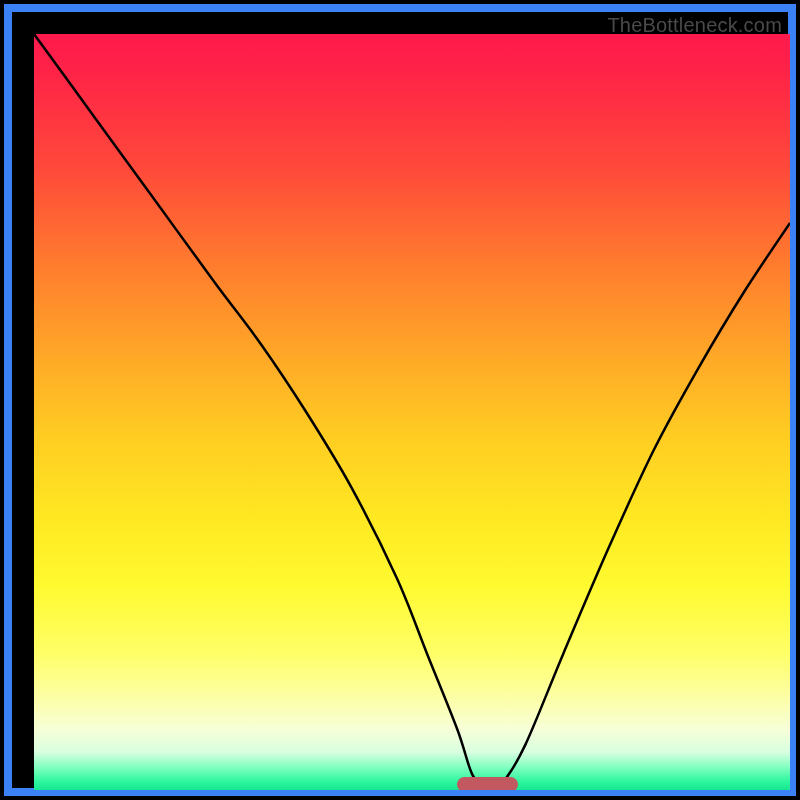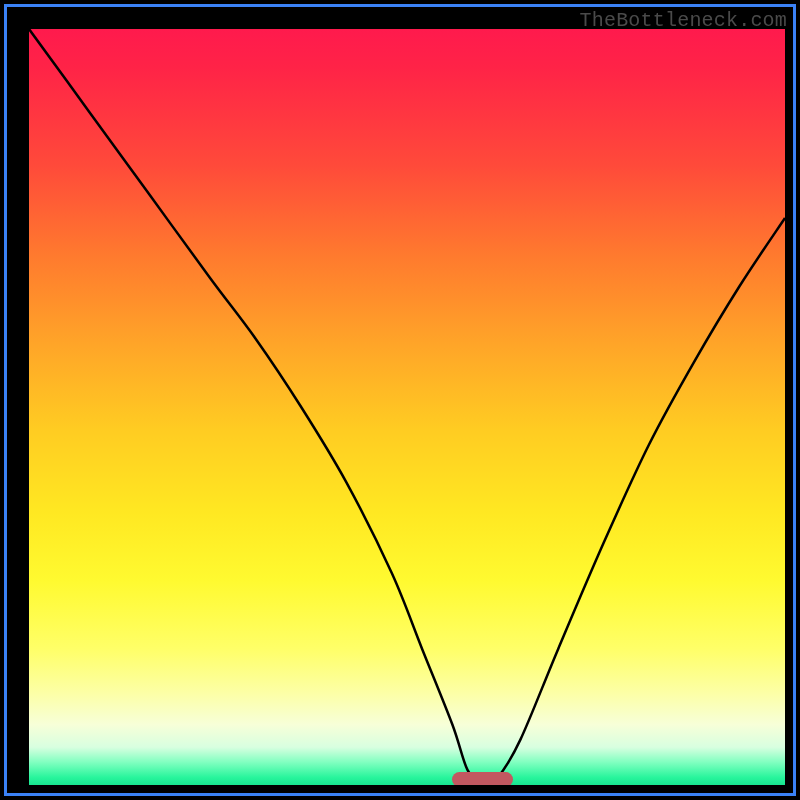--- a/index.html
+++ b/index.html
@@ -1,17 +1,17 @@
 <!DOCTYPE html>
 <html><head>
   <meta charset="utf-8">
   <style>
     * { margin: 0; padding: 0; box-sizing: border-box; }
     body { background: #000; width: 800px; height: 800px; position: relative; font-family: Arial, sans-serif; }
-    .frame { position: absolute; top: 4px; left: 4px; width: 792px; height: 792px; border: 3px solid #3b82f6; font-family: Liberation Mono, monospace; }
+    .frame { position: absolute; top: 4px; left: 4px; width: 792px; height: 792px; border: 8px solid #3b82f6; }
     .plot-area { position: absolute; top: 22px; left: 22px; width: 756px; height: 756px; overflow: hidden; }
     .gradient-bg {
       position: absolute; inset: 0;
       background: linear-gradient(to bottom,
         #FF1A4D 0%,
         #FF2347 5%,
         #FF4A3A 18%,
         #FF7A2E 30%,
         #FFA628 42%,
         #FFCC22 53%,

